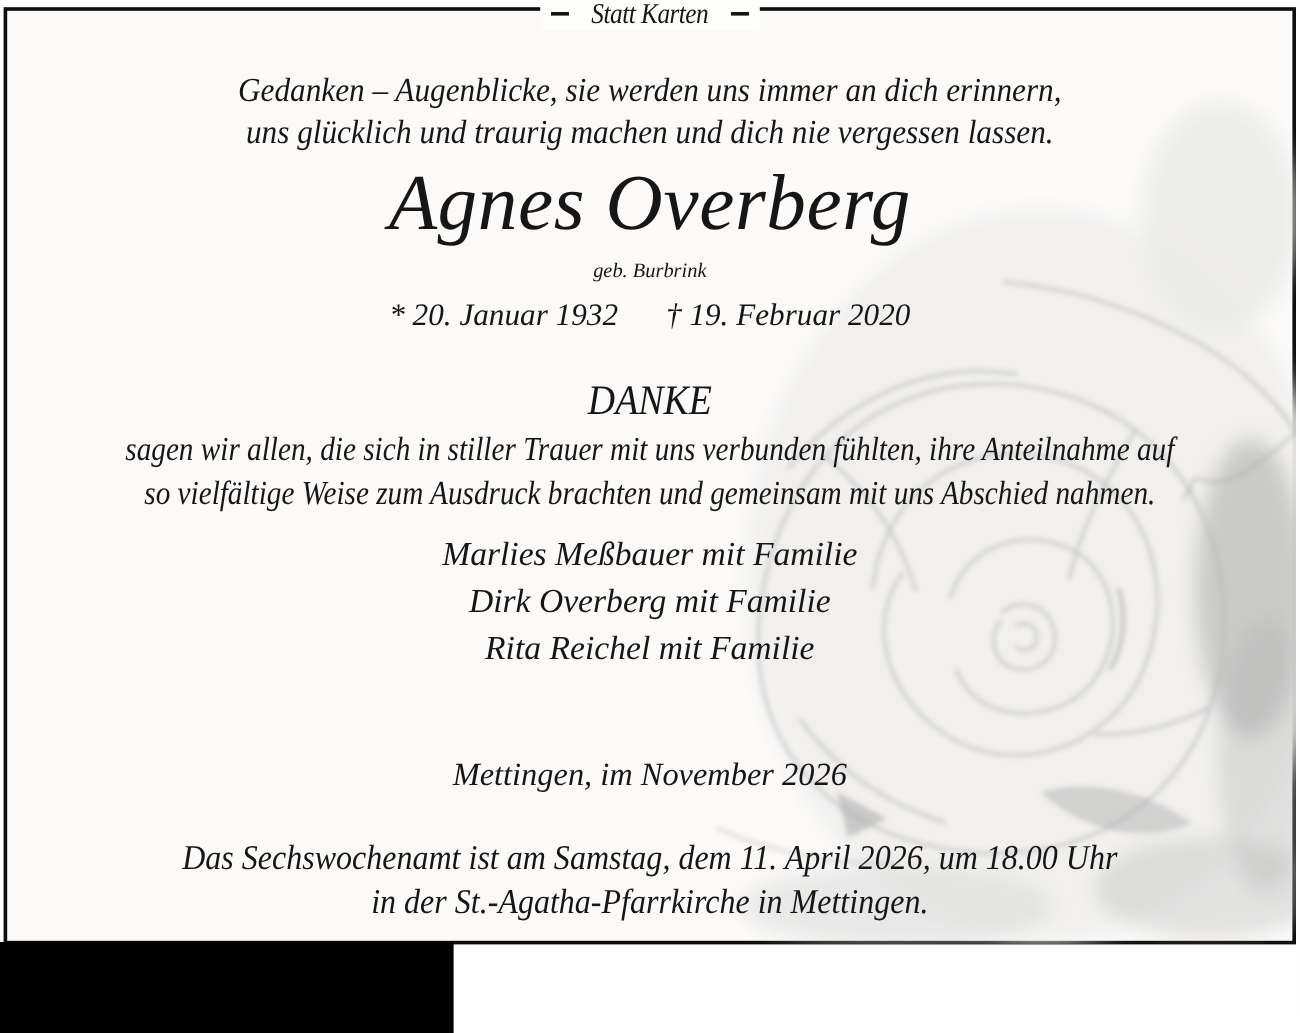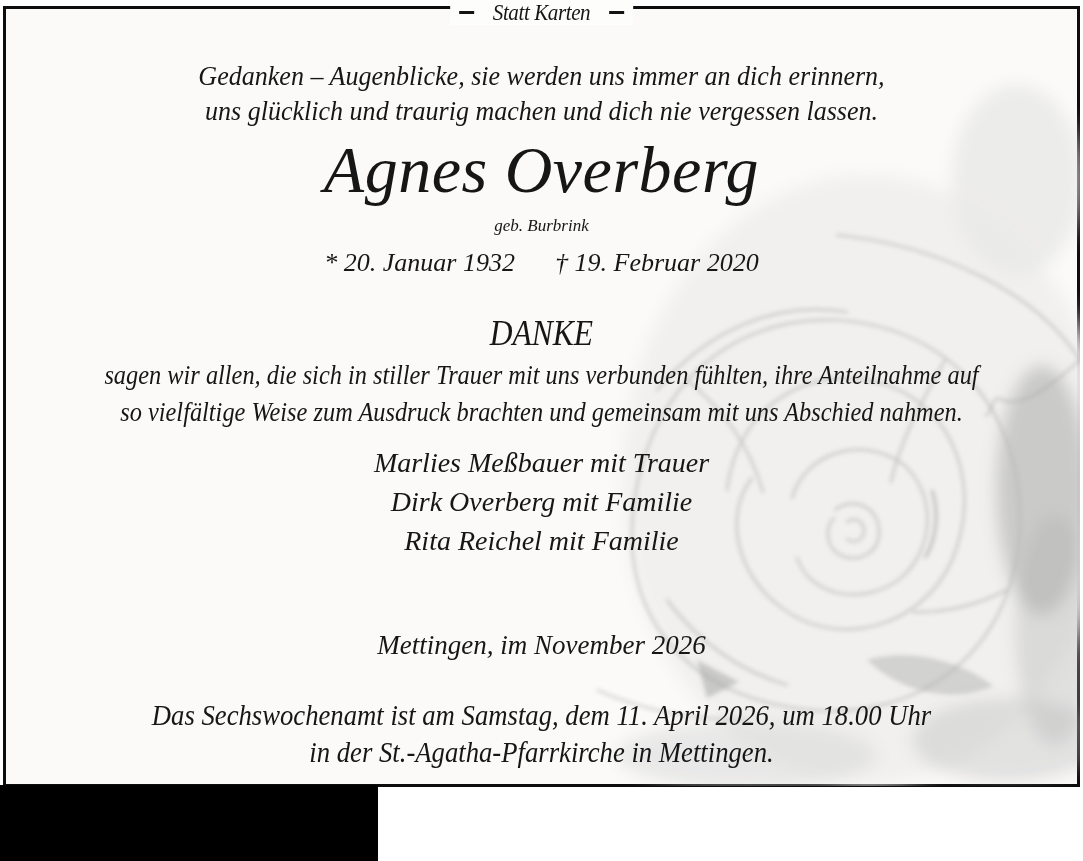--- a/index.html
+++ b/index.html
@@ -204,21 +204,21 @@
     </div>
 
     <div class="block danke cond">DANKE</div>
 
     <div class="block thanks cond">
       <div class="line">sagen wir allen, die sich in stiller Trauer mit uns verbunden fühlten, ihre Anteilnahme auf</div>
       <div class="line">so vielfältige Weise zum Ausdruck brachten und gemeinsam mit uns Abschied nahmen.</div>
     </div>
 
     <div class="block mourners">
-      <div>Marlies Meßbauer mit Trauer</div>
+      <div>Marlies Meßbauer mit Familie</div>
       <div>Dirk Overberg mit Familie</div>
       <div>Rita Reichel mit Familie</div>
     </div>
 
     <div class="block place">Mettingen, im November 2026</div>
 
     <div class="block service cond">
       <div class="line">Das Sechswochenamt ist am Samstag, dem 11. April 2026, um 18.00 Uhr</div>
       <div class="line">in der St.-Agatha-Pfarrkirche in Mettingen.</div>
     </div>

